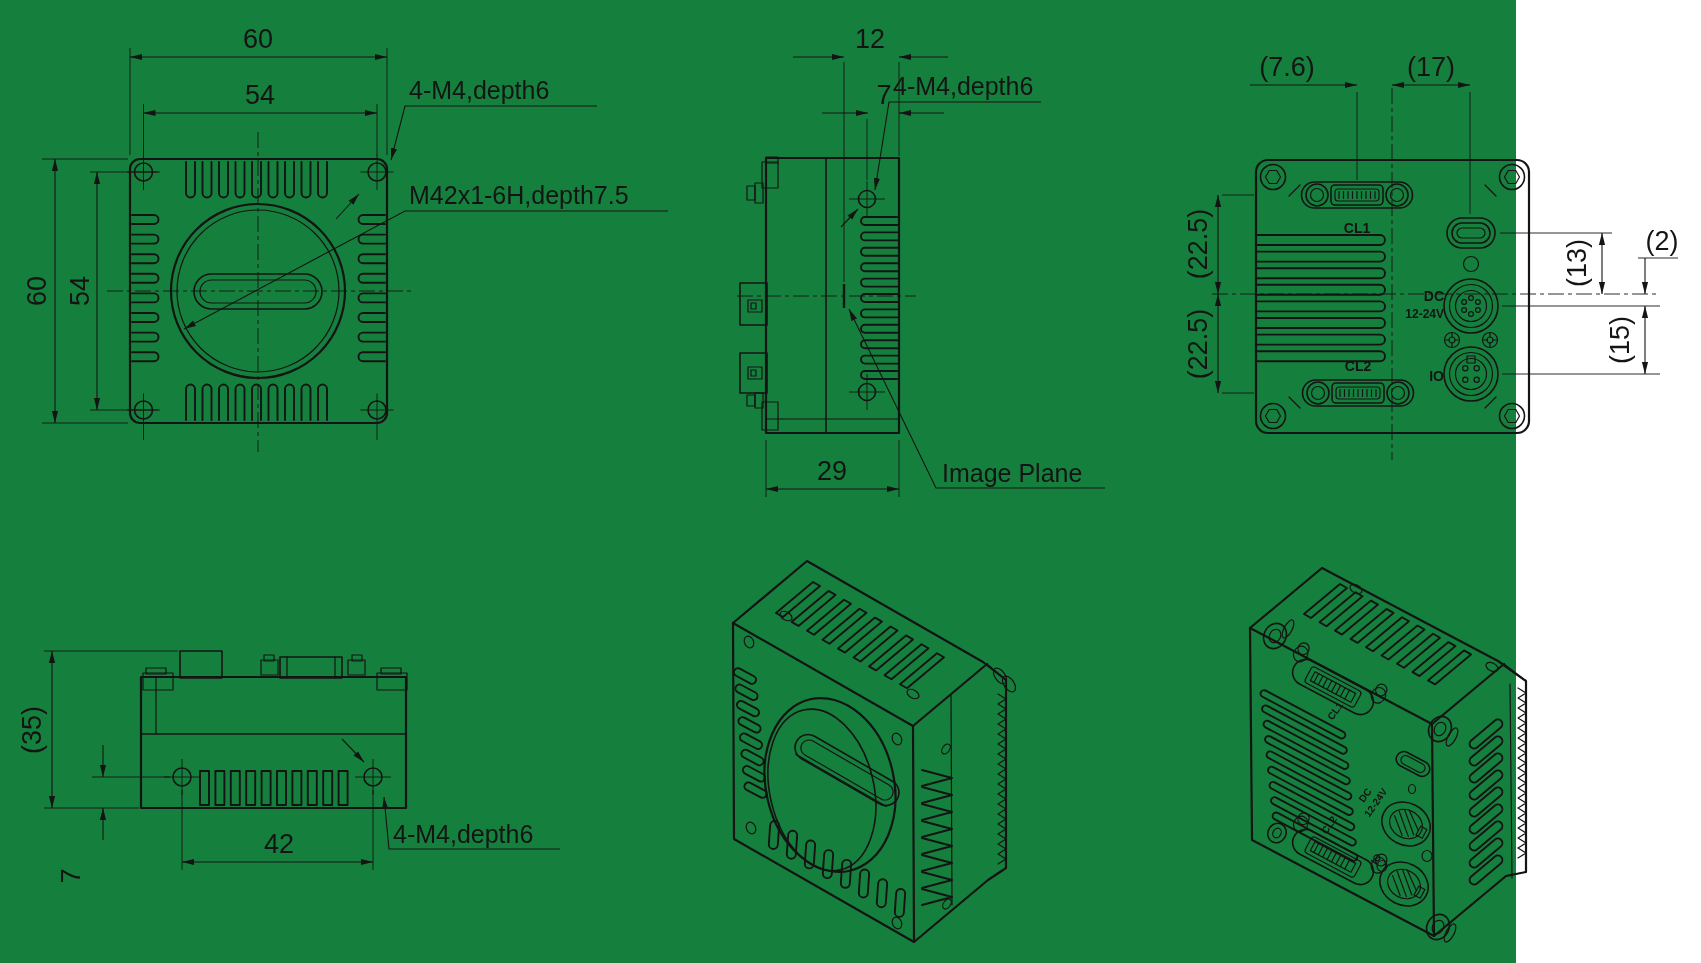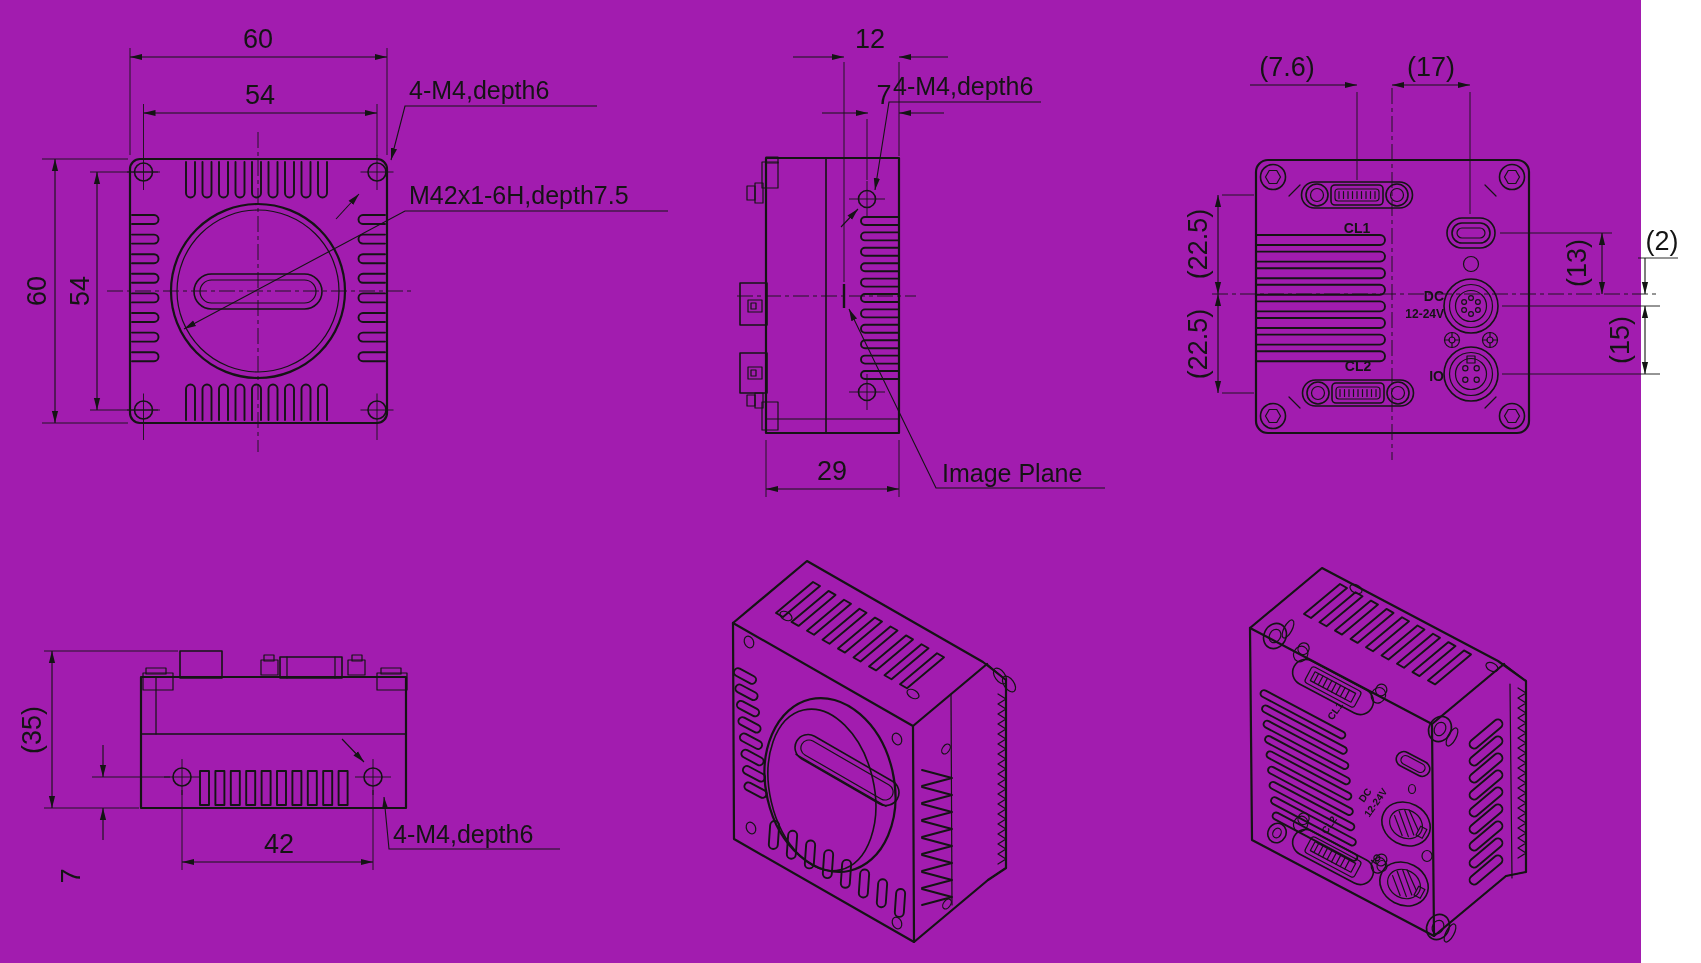--- a/index.html
+++ b/index.html
@@ -1,17 +1,17 @@
 <!DOCTYPE html>
 <html><head>
 <meta charset="utf-8">
 <title>Camera Dimensional Drawing</title>
 <style>
   html,body{margin:0;padding:0;background:#fff;}
-  .stage{width:1641px;height:963px;position:relative;background:#a21caf;font-family:"Liberation Sans",sans-serif;}
+  .stage{width:1516px;height:963px;position:relative;background:#15803d;font-family:"Liberation Sans",sans-serif;}
   svg{display:block;}
   svg text{fill:#141414;font-family:"Liberation Sans","DejaVu Sans",sans-serif;}
   .out{stroke:#141414;fill:none;stroke-width:2.2;stroke-linejoin:round;stroke-linecap:round;}
   .mid{stroke:#141414;fill:none;stroke-width:1.6;stroke-linejoin:round;stroke-linecap:round;}
   .fin{stroke:#141414;fill:none;stroke-width:1.9;stroke-linejoin:round;stroke-linecap:round;}
   .det{stroke:#141414;fill:none;stroke-width:1.2;stroke-linejoin:round;stroke-linecap:round;}
   .dim{stroke:#141414;fill:none;stroke-width:1.1;}
   .ext{stroke:#141414;fill:none;stroke-width:0.9;}
   .cl{stroke:#141414;fill:none;stroke-width:0.9;stroke-dasharray:16 4 4 4;}
   .dtx{font-size:27px;}

